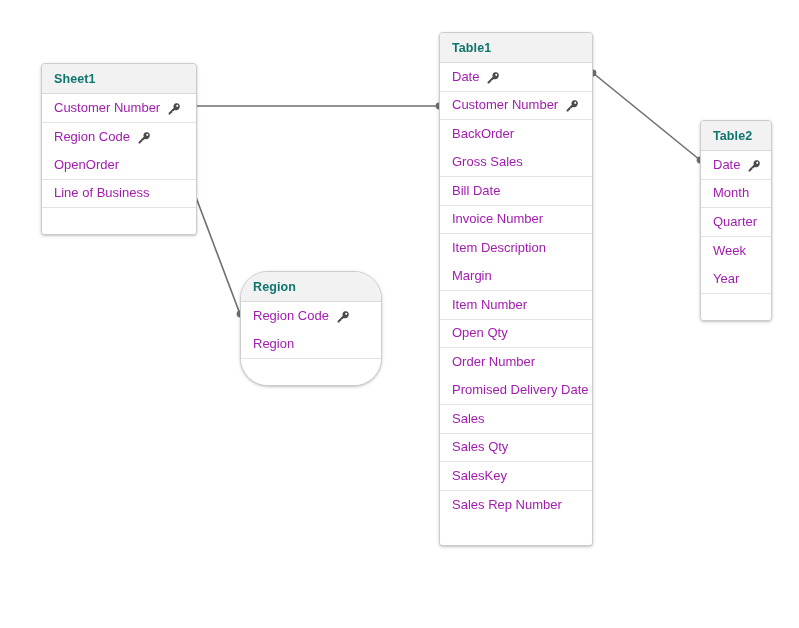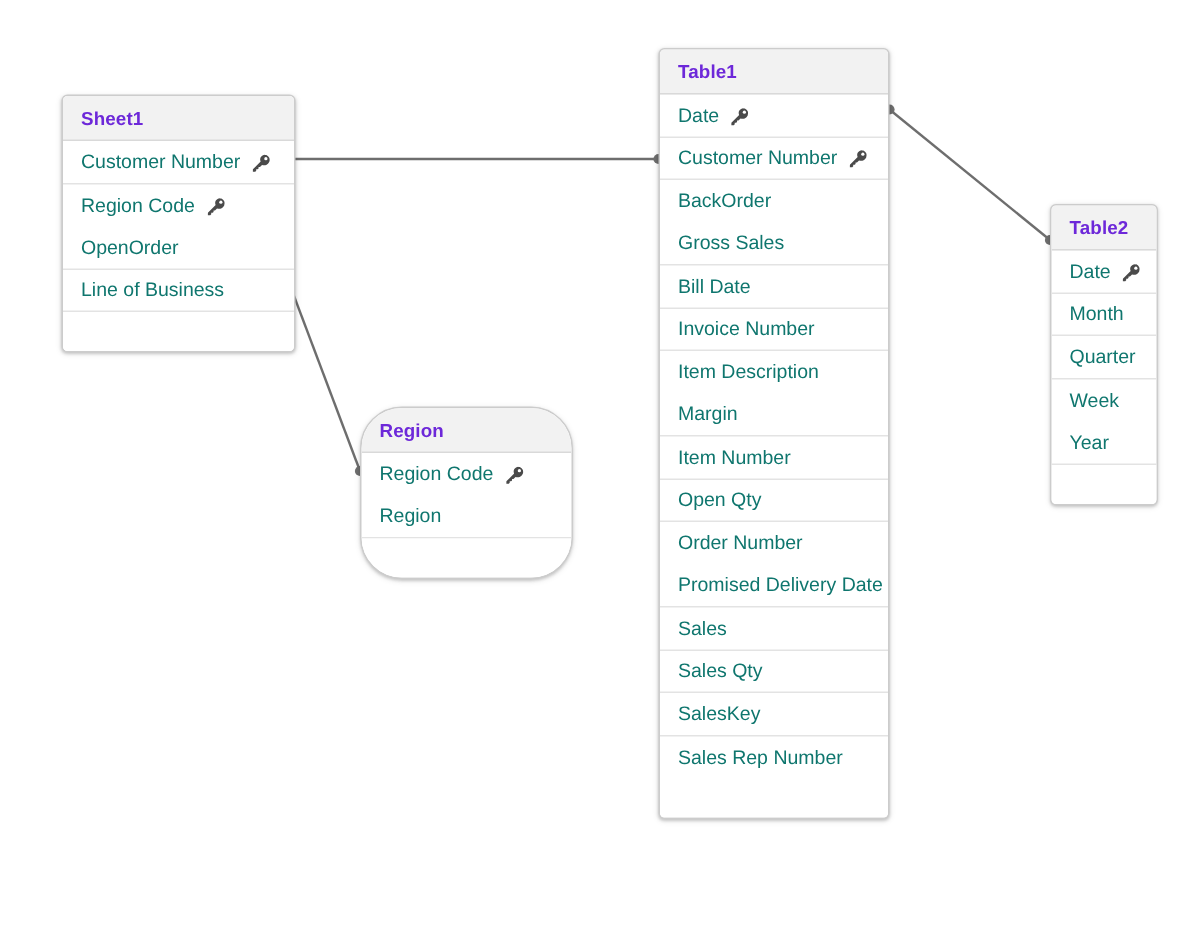--- a/index.html
+++ b/index.html
@@ -45,31 +45,31 @@
   }
 
   .table-header {
     height: 30px;
     line-height: 30px;
     background: #f2f2f2;
     border-bottom: 1px solid #d9d9d9;
     padding: 0 0 0 12px;
     font-size: 12.5px;
     font-weight: bold;
-    color: #6d28d9;
+    color: #0f766e;
     white-space: nowrap;
     letter-spacing: 0.1px;
   }
 
   .field-row {
     height: 28.5px;
     line-height: 28.5px;
     padding: 0 8px 0 12px;
     font-size: 13px;
-    color: #0f766e;
+    color: #a21caf;
     white-space: nowrap;
     display: flex;
     align-items: center;
   }
   .field-row.sep {
     border-bottom: 1px solid #e3e3e3;
   }
   .field-label {
     display: inline-block;
   }
@@ -238,21 +238,21 @@
           <span class="field-label">Sales Qty</span>
         </div>
         <div class="field-row sep">
           <span class="field-label">SalesKey</span>
         </div>
         <div class="field-row">
           <span class="field-label">Sales Rep Number</span>
         </div>
         <div class="footer-row nosep"></div>
       </div>
-      <div class="table-card" style="left: 700px; top: 136px; width: 72px;">
+      <div class="table-card" style="left: 700px; top: 120px; width: 72px;">
         <div class="table-header">Table2</div>
         <div class="field-row sep">
           <span class="field-label">Date</span>
           <span class="key-icon">
             <svg width="14" height="14" viewBox="0 0 14 14" aria-hidden="true">
               <g fill="#4a4a4a">
                 <path d="M9.55 1.25a3.1 3.1 0 0 0-2.78 4.49L1.6 10.9l-.02 1.55 1.6-.02 .63-.63 .0-.92 .93 .0 .63-.63 .0-.95 .95 .0 1.37-1.37a3.1 3.1 0 1 0 2.86-6.68z"></path>
                 <circle cx="10.25" cy="3.8" r="1.08" fill="#ffffff"></circle>
               </g>
             </svg>

